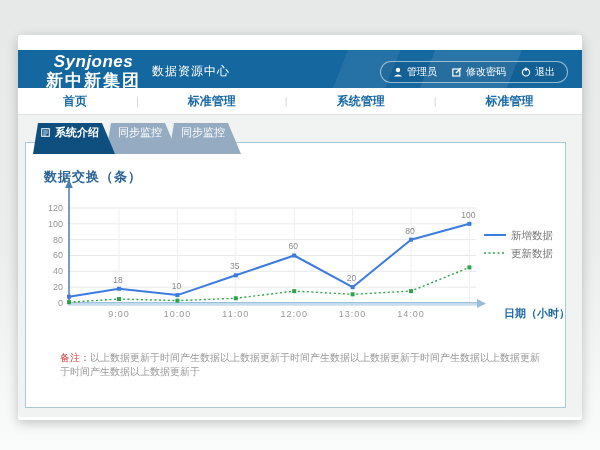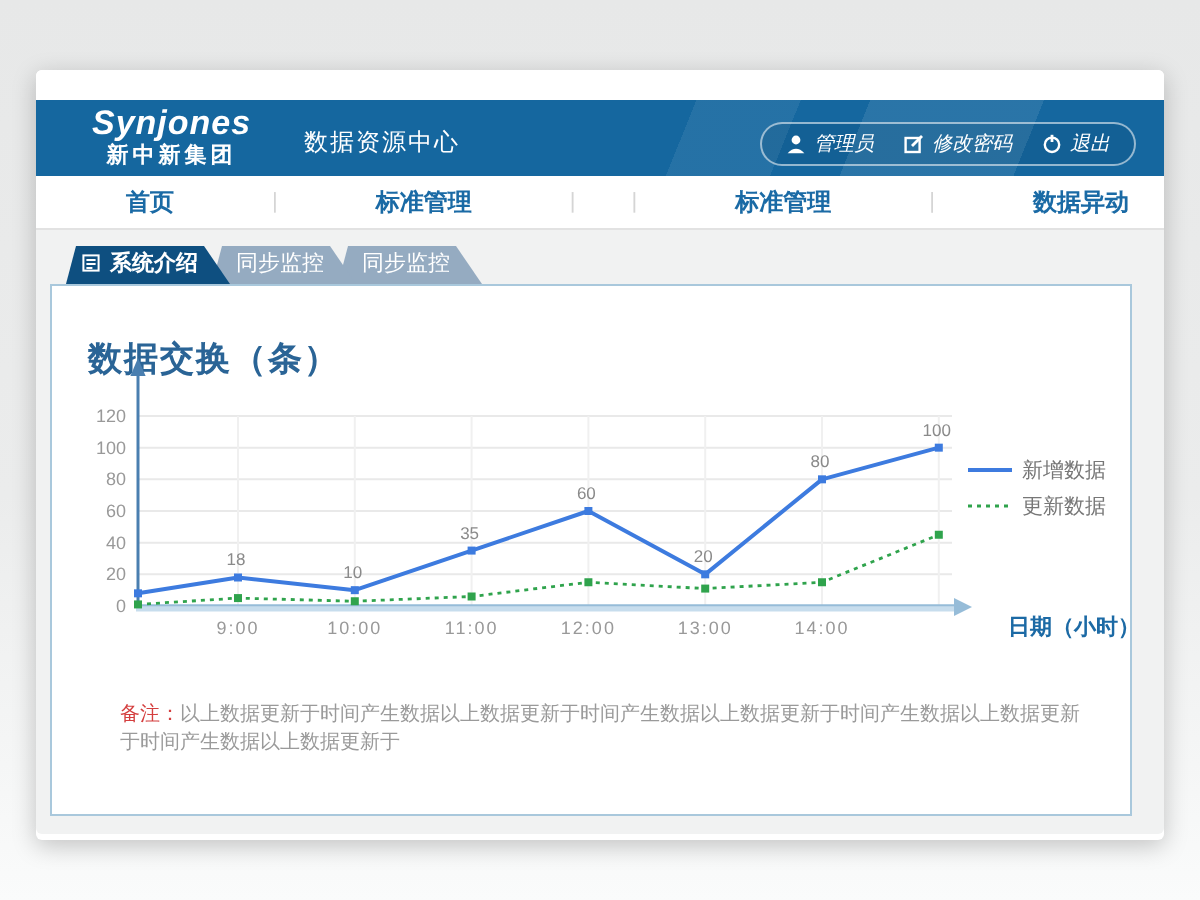--- a/index.html
+++ b/index.html
@@ -15,56 +15,56 @@
   .top-strip{height:15px;background:#fff;border-radius:3px 3px 0 0;}
   
   .hdr{
     position:relative;height:38px;color:#fff;
     background:
       linear-gradient(112deg,rgba(255,255,255,0) 57%,rgba(255,255,255,.07) 57%,rgba(255,255,255,.07) 66%,rgba(255,255,255,0) 66%,rgba(255,255,255,0) 72%,rgba(255,255,255,.09) 72%,rgba(255,255,255,.09) 87%,rgba(255,255,255,0) 87%),
       var(--brand,#15679f);
   }
   .logo{position:absolute;left:28px;top:3px;line-height:1.1;text-align:center;}
   .logo-en{font-size:17px;font-weight:bold;font-style:italic;letter-spacing:.5px;}
-  .logo-cn{font-size:11px;font-weight:bold;letter-spacing:2px;}
+  .logo-cn{font-size:17px;font-weight:bold;letter-spacing:2px;}
   .hdr-title{position:absolute;left:134px;top:13px;font-size:12px;letter-spacing:1px;}
   .user-pill{
     position:absolute;right:14px;top:11px;height:20px;display:flex;align-items:center;gap:15px;
     border:1px solid rgba(255,255,255,.55);border-radius:11px;padding:0 12px;
-    background:rgba(0,0,0,.06);font-size:10px;font-style:italic;
+    background:rgba(0,0,0,.06);font-size:10px;
   }
   .user-pill .itm{display:flex;align-items:center;gap:4px;cursor:pointer;white-space:nowrap;}
   
   .nav{height:26px;background:#fff;display:flex;align-items:center;border-bottom:1px solid #e2e2e2;padding-left:24px;gap:28px;}
   .nav .nav-item{font-size:12px;font-weight:bold;color:var(--navlink,#1a6aa5);padding:0 21px;cursor:pointer;white-space:nowrap;}
   .nav .sep{color:#d5d5d5;font-size:11px;}
   
   .content{height:302px;background:#f1f2f2;padding-top:8px;box-sizing:border-box;border-radius:0 0 3px 3px;}
   .tabs{display:flex;margin-left:15px;height:19px;position:relative;z-index:2;}
   .tab{
-    height:19px;line-height:19px;font-size:11px;color:#fff;text-align:center;
+    height:31px;line-height:19px;font-size:11px;color:#fff;text-align:center;
     clip-path:polygon(0 100%,5px 0,calc(100% - 13px) 0,100% 100%);
     padding:0 16px 0 12px;cursor:pointer;white-space:nowrap;
     background:var(--tabinactive,#95abc1);
   }
   .tab + .tab{margin-left:-9px;}
   .tab.active{background:var(--tabactive,#0e4f80);font-weight:bold;z-index:3;position:relative;padding-left:8px;}
   .tab:nth-child(2){z-index:2;}
   .tab:nth-child(3){z-index:1;}
   .tab .tab-ico{display:inline-block;vertical-align:-1px;margin-right:5px;}
   .panel{
     position:relative;margin-left:7px;width:539px;height:264px;
     background:#fff;border:1px solid var(--panelborder,#a9c8dc);
   }
   .radios{position:absolute;top:8px;right:12px;display:flex;gap:18px;align-items:center;font-size:10.5px;color:#888;}
   .radios .opt{display:flex;align-items:center;gap:5px;cursor:pointer;}
   .radios .dot{width:7px;height:7px;border-radius:50%;background:#bbb;}
   .radios .opt.sel .dot{background:var(--radiosel,#2f6fd9);}
   .radios .opt.sel{color:#555;}
-  .ylabel{position:absolute;left:18px;top:25px;font-size:17px;font-weight:bold;color:#2a6496;letter-spacing:1px;}
+  .ylabel{position:absolute;left:18px;top:25px;font-size:13px;font-weight:bold;color:#2a6496;letter-spacing:1px;}
   svg.chart{position:absolute;left:0;top:0;font-family:"Liberation Sans","DejaVu Sans",sans-serif;}
   .note{position:absolute;left:34px;top:208px;right:18px;font-size:10px;color:#9a9a9a;line-height:1.4;}
   .note .pre{color:var(--notered,#d43f3f);}
 </style>
 </head>
 <body style="--brand: #15679f; --tabactive: #0e4f80; --tabinactive: #95abc1; --panelborder: #a9c8dc; --navlink: #1a6aa5; --radiosel: #2f6fd9; --notered: #d43f3f;">
 
 <div class="window">
   <div class="top-strip"></div>
 
@@ -97,20 +97,21 @@
         <span>退出</span>
       </span>
     </div>
   </div>
 
   <div class="nav">
       <span class="nav-item">首页</span>
       <span class="sep">|</span>
       <span class="nav-item">标准管理</span>
       <span class="sep">|</span>
+      <span class="nav-item">系统管理</span>
       <span class="sep">|</span>
       <span class="nav-item">标准管理</span>
       <span class="sep">|</span>
       <span class="nav-item">数据异动</span>
     </div>
 
   <div class="content">
     <div class="tabs">
         <div class="tab active"><svg class="tab-ico" width="9" height="9" viewBox="0 0 9 9">
             <rect x="0.7" y="0.7" width="7.6" height="7.6" fill="none" stroke="#fff" stroke-width="1"></rect>

